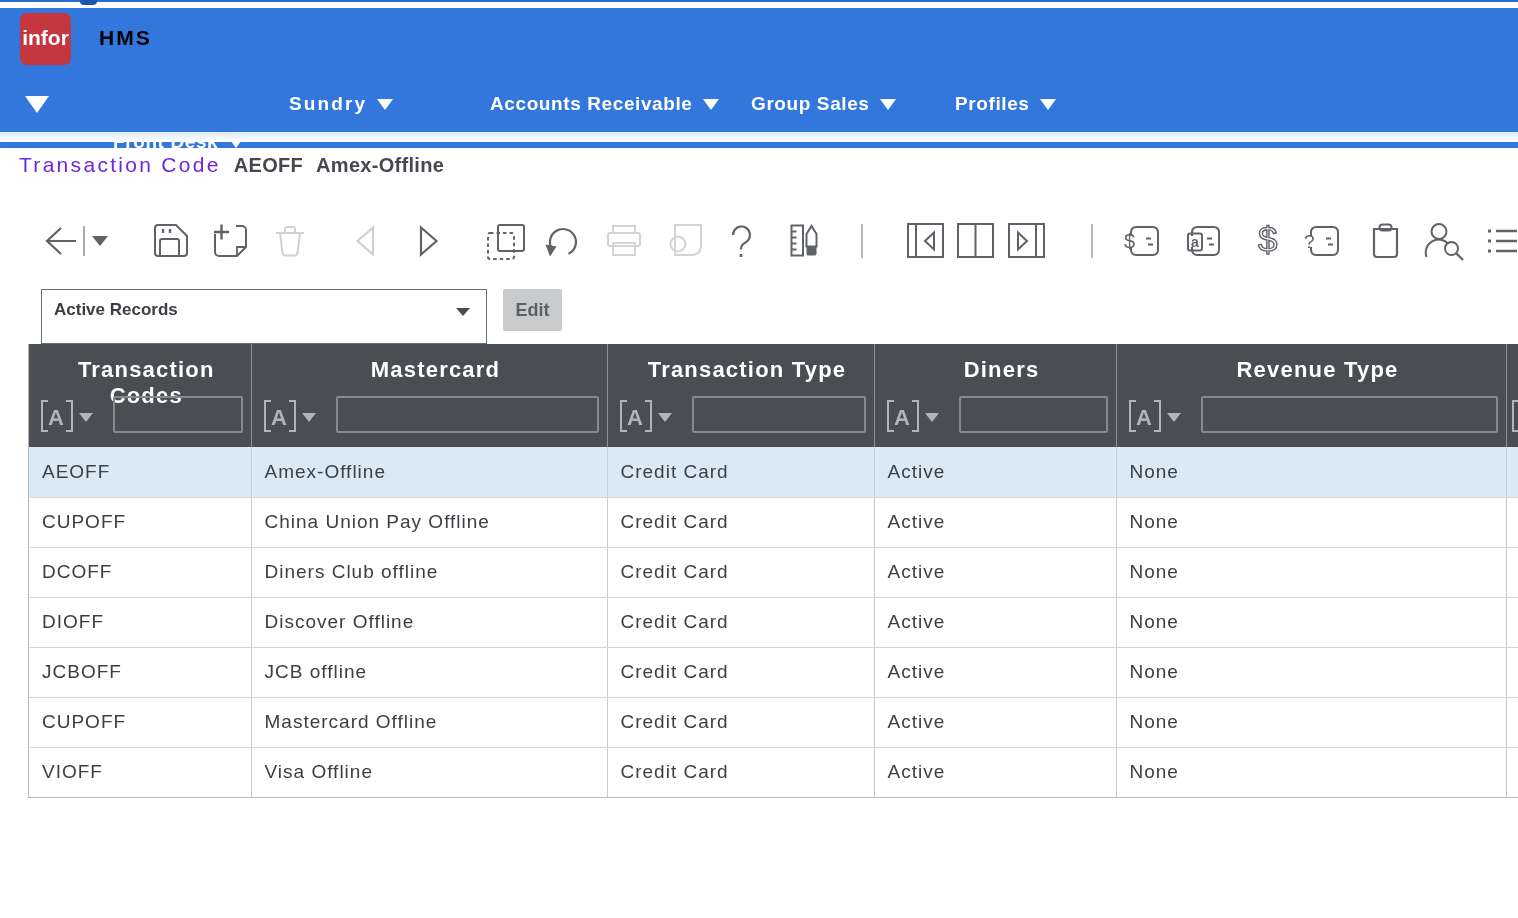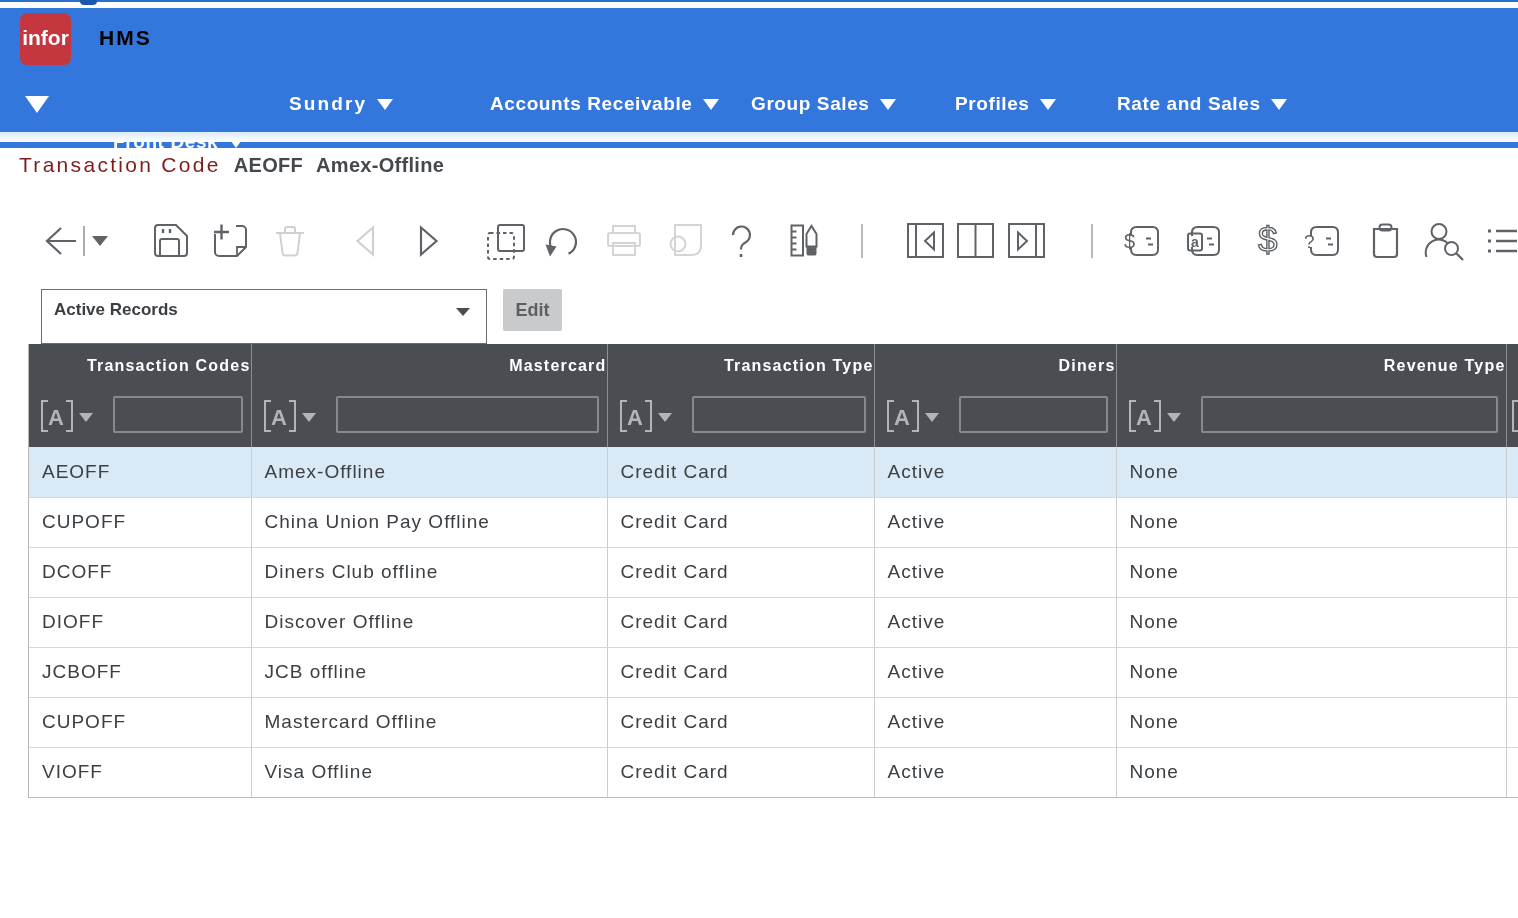--- a/index.html
+++ b/index.html
@@ -11,34 +11,34 @@
   #topblob { left:80px; top:0; width:17px; height:5px; background:#1c57ae; border-radius:0 0 4px 4px; }
   #header { left:0; top:8px; width:1518px; height:140px; background:#3377dd; }
   #logo { left:20px; top:5px; width:51px; height:52px; background:#c4373e; border-radius:7px;
     color:#fff; font-weight:bold; font-size:21px; text-align:center; line-height:50px; letter-spacing:0px;}
   #hms { left:99px; top:18px; color:#000000; font-weight:bold; font-size:21px; letter-spacing:2px; }
   .nav { top:77px; height:38px; color:#fff; font-weight:bold; font-size:19px; letter-spacing:0.6px; line-height:38px; white-space:nowrap; }
   .carG { display:inline-block; width:0; height:0; border-left:8.5px solid transparent;
      border-right:8.5px solid transparent; border-top:11px solid #fff; vertical-align:middle; margin-left:10px; margin-top:-1px;}
   
   #crumb { left:19px; top:153px; font-size:20px; white-space:nowrap; }
-  #crumb .b { color:#7f1d1d; font-size:21px; letter-spacing:2.3px; }
+  #crumb .b { color:#6d28d9; font-size:21px; letter-spacing:2.3px; }
   #crumb .d { color:#45494d; font-weight:bold; letter-spacing:0.3px; margin-left:13px; }
   
   #selbox { left:41px; top:289px; width:446px; height:55px; border:1px solid #6b6f73; background:#fff; }
   #selbox .t { position:absolute; left:12px; top:10px; font-size:17px; font-weight:bold; color:#3a3e42; }
   #selbox .c { position:absolute; right:16px; top:18px; width:0; height:0;
      border-left:7px solid transparent; border-right:7px solid transparent; border-top:8px solid #4a4e52; }
   #editbtn { left:503px; top:289px; width:59px; height:42px; background:#c9cacc; border-radius:2px;
      color:#5c6064; font-weight:bold; font-size:18px; text-align:center; line-height:42px; }
   
   #tbl { left:28px; top:344px; width:1490px; height:454px; overflow:hidden; }
   table { border-collapse:collapse; table-layout:fixed; width:1700px; }
   th { background:#4a4d52; height:103px; padding:0; border-right:1px solid #8d9093; vertical-align:top; position:relative;}
-  th .lbl { color:#fff; font-size:16px; font-weight:bold; letter-spacing:1.2px; text-align:right; padding:13px 0 0 13px; }
+  th .lbl { color:#fff; font-size:22px; font-weight:bold; letter-spacing:1.2px; text-align:center; padding:13px 0 0 13px; }
   th .filt { position:absolute; left:10px; top:52px; right:8px; height:38px; }
   .fa { position:absolute; left:0; top:2px; width:52px; height:34px; }
   .finp { position:absolute; left:74px; right:0; top:0; height:37px; border:2px solid #87898c; border-radius:2px; }
   td { height:50px; padding:0 0 0 13px; font-size:19px; letter-spacing:1.0px; color:#3b4045; border-right:1px solid #c9cbcd;
       border-bottom:1px solid #d4d6d8; background:#fff; vertical-align:middle; }
   tr.hl td { background:#d9eaf6; }
   tr.last td { border-bottom:1px solid #b9bbbd; }
   #tbl .wrap { border-left:1px solid #b6b8ba; border-top:0; }
 </style>
 </head>
@@ -47,21 +47,20 @@
 <div class="abs" id="topblob"></div>
 <div class="abs" id="header">
   <div class="abs" id="logo">infor</div>
   <div class="abs" id="hms">HMS</div>
   <div class="abs" style="left:25px;top:88px;width:0;height:0;border-left:12px solid transparent;border-right:12px solid transparent;border-top:17px solid #fff;"></div>
   <div class="abs nav" style="left:113px;margin-top:38px;">Front Desk<span class="carG"></span></div>
   <div class="abs nav" style="left:289px;letter-spacing:2.1px;">Sundry<span class="carG"></span></div>
   <div class="abs nav" style="left:490px;">Accounts Receivable<span class="carG"></span></div>
   <div class="abs nav" style="left:751px;">Group Sales<span class="carG"></span></div>
   <div class="abs nav" style="left:955px;">Profiles<span class="carG"></span></div>
-  <div class="abs nav" style="left:1117px;">Rate and Sales<span class="carG"></span></div>
 </div>
 <div class="abs" style="left:0;top:132px;width:1518px;height:10px;background:linear-gradient(#dcebf7,#ffffff);"></div>
 <div class="abs" id="crumb"><span class="b">Transaction Code</span><span class="d">AEOFF</span><span class="d">Amex-Offline</span></div>
 
 <div class="abs" id="toolbar" style="left:0;top:0;width:1518px;height:280px;">
 <svg width="1518" height="280" fill="none">
 <g stroke="#5f6367" stroke-width="2.2">
 
   <path d="M76,241 H48 M61,228 L47,241 L61,254"></path>
   <path d="M84,226 V256" stroke="#8e9194" stroke-width="1.5"></path>

